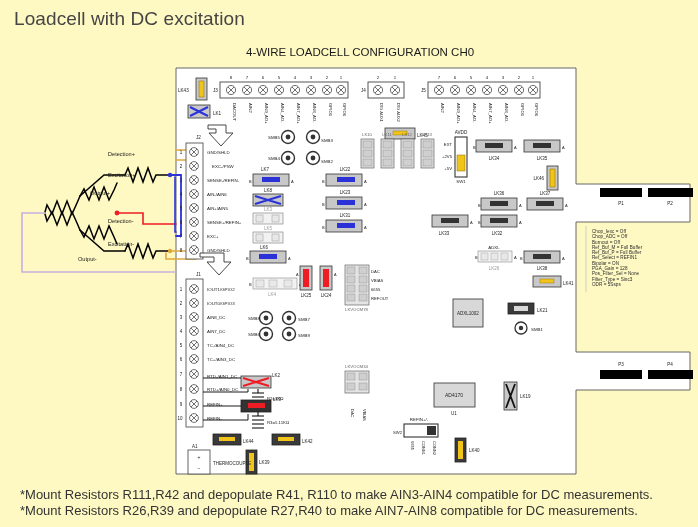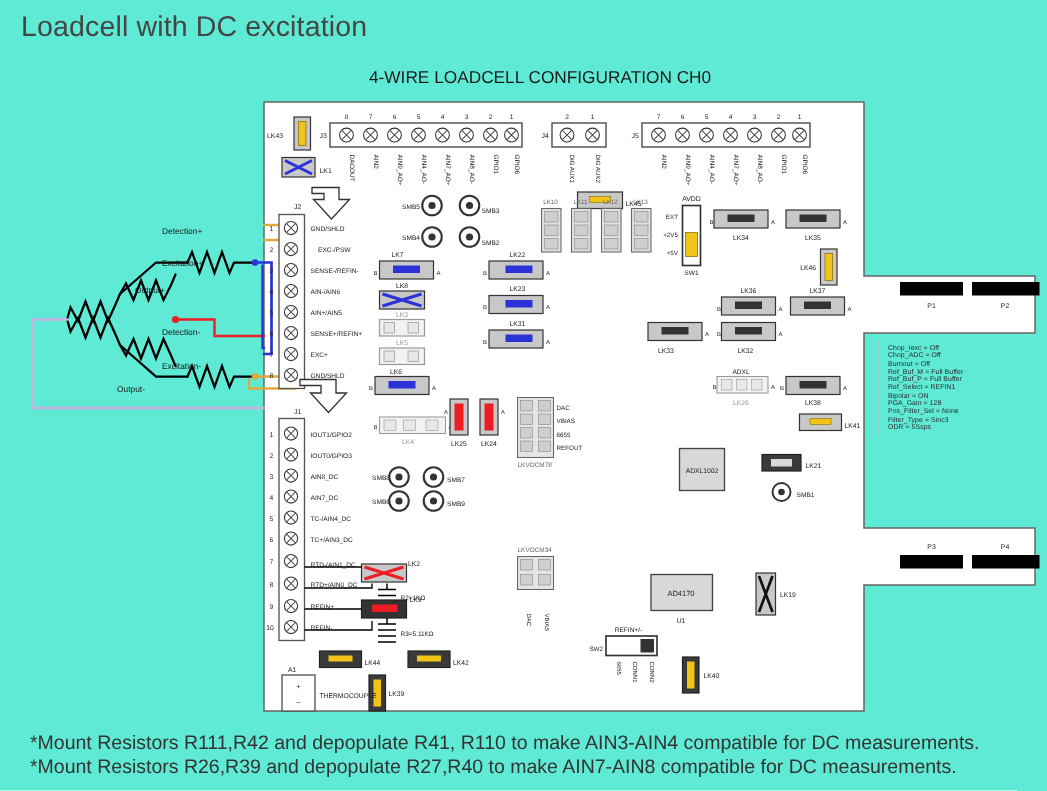--- a/index.html
+++ b/index.html
@@ -8,21 +8,21 @@
     margin: 0; padding: 0;
     background: #ffffff;
     font-family: "Liberation Sans", sans-serif;
     color: #404040;
   }
   #page {
     position: relative;
     width: 698px;
     height: 527px;
     overflow: hidden;
-    background: #5eead4;
+    background: #fef9c3;
   }
 
   
   #page-title {
     position: absolute;
     left: 14px; top: 8px;
     font-size: 19px;
     font-weight: 400;
     color: #454545;
     letter-spacing: .1px;

